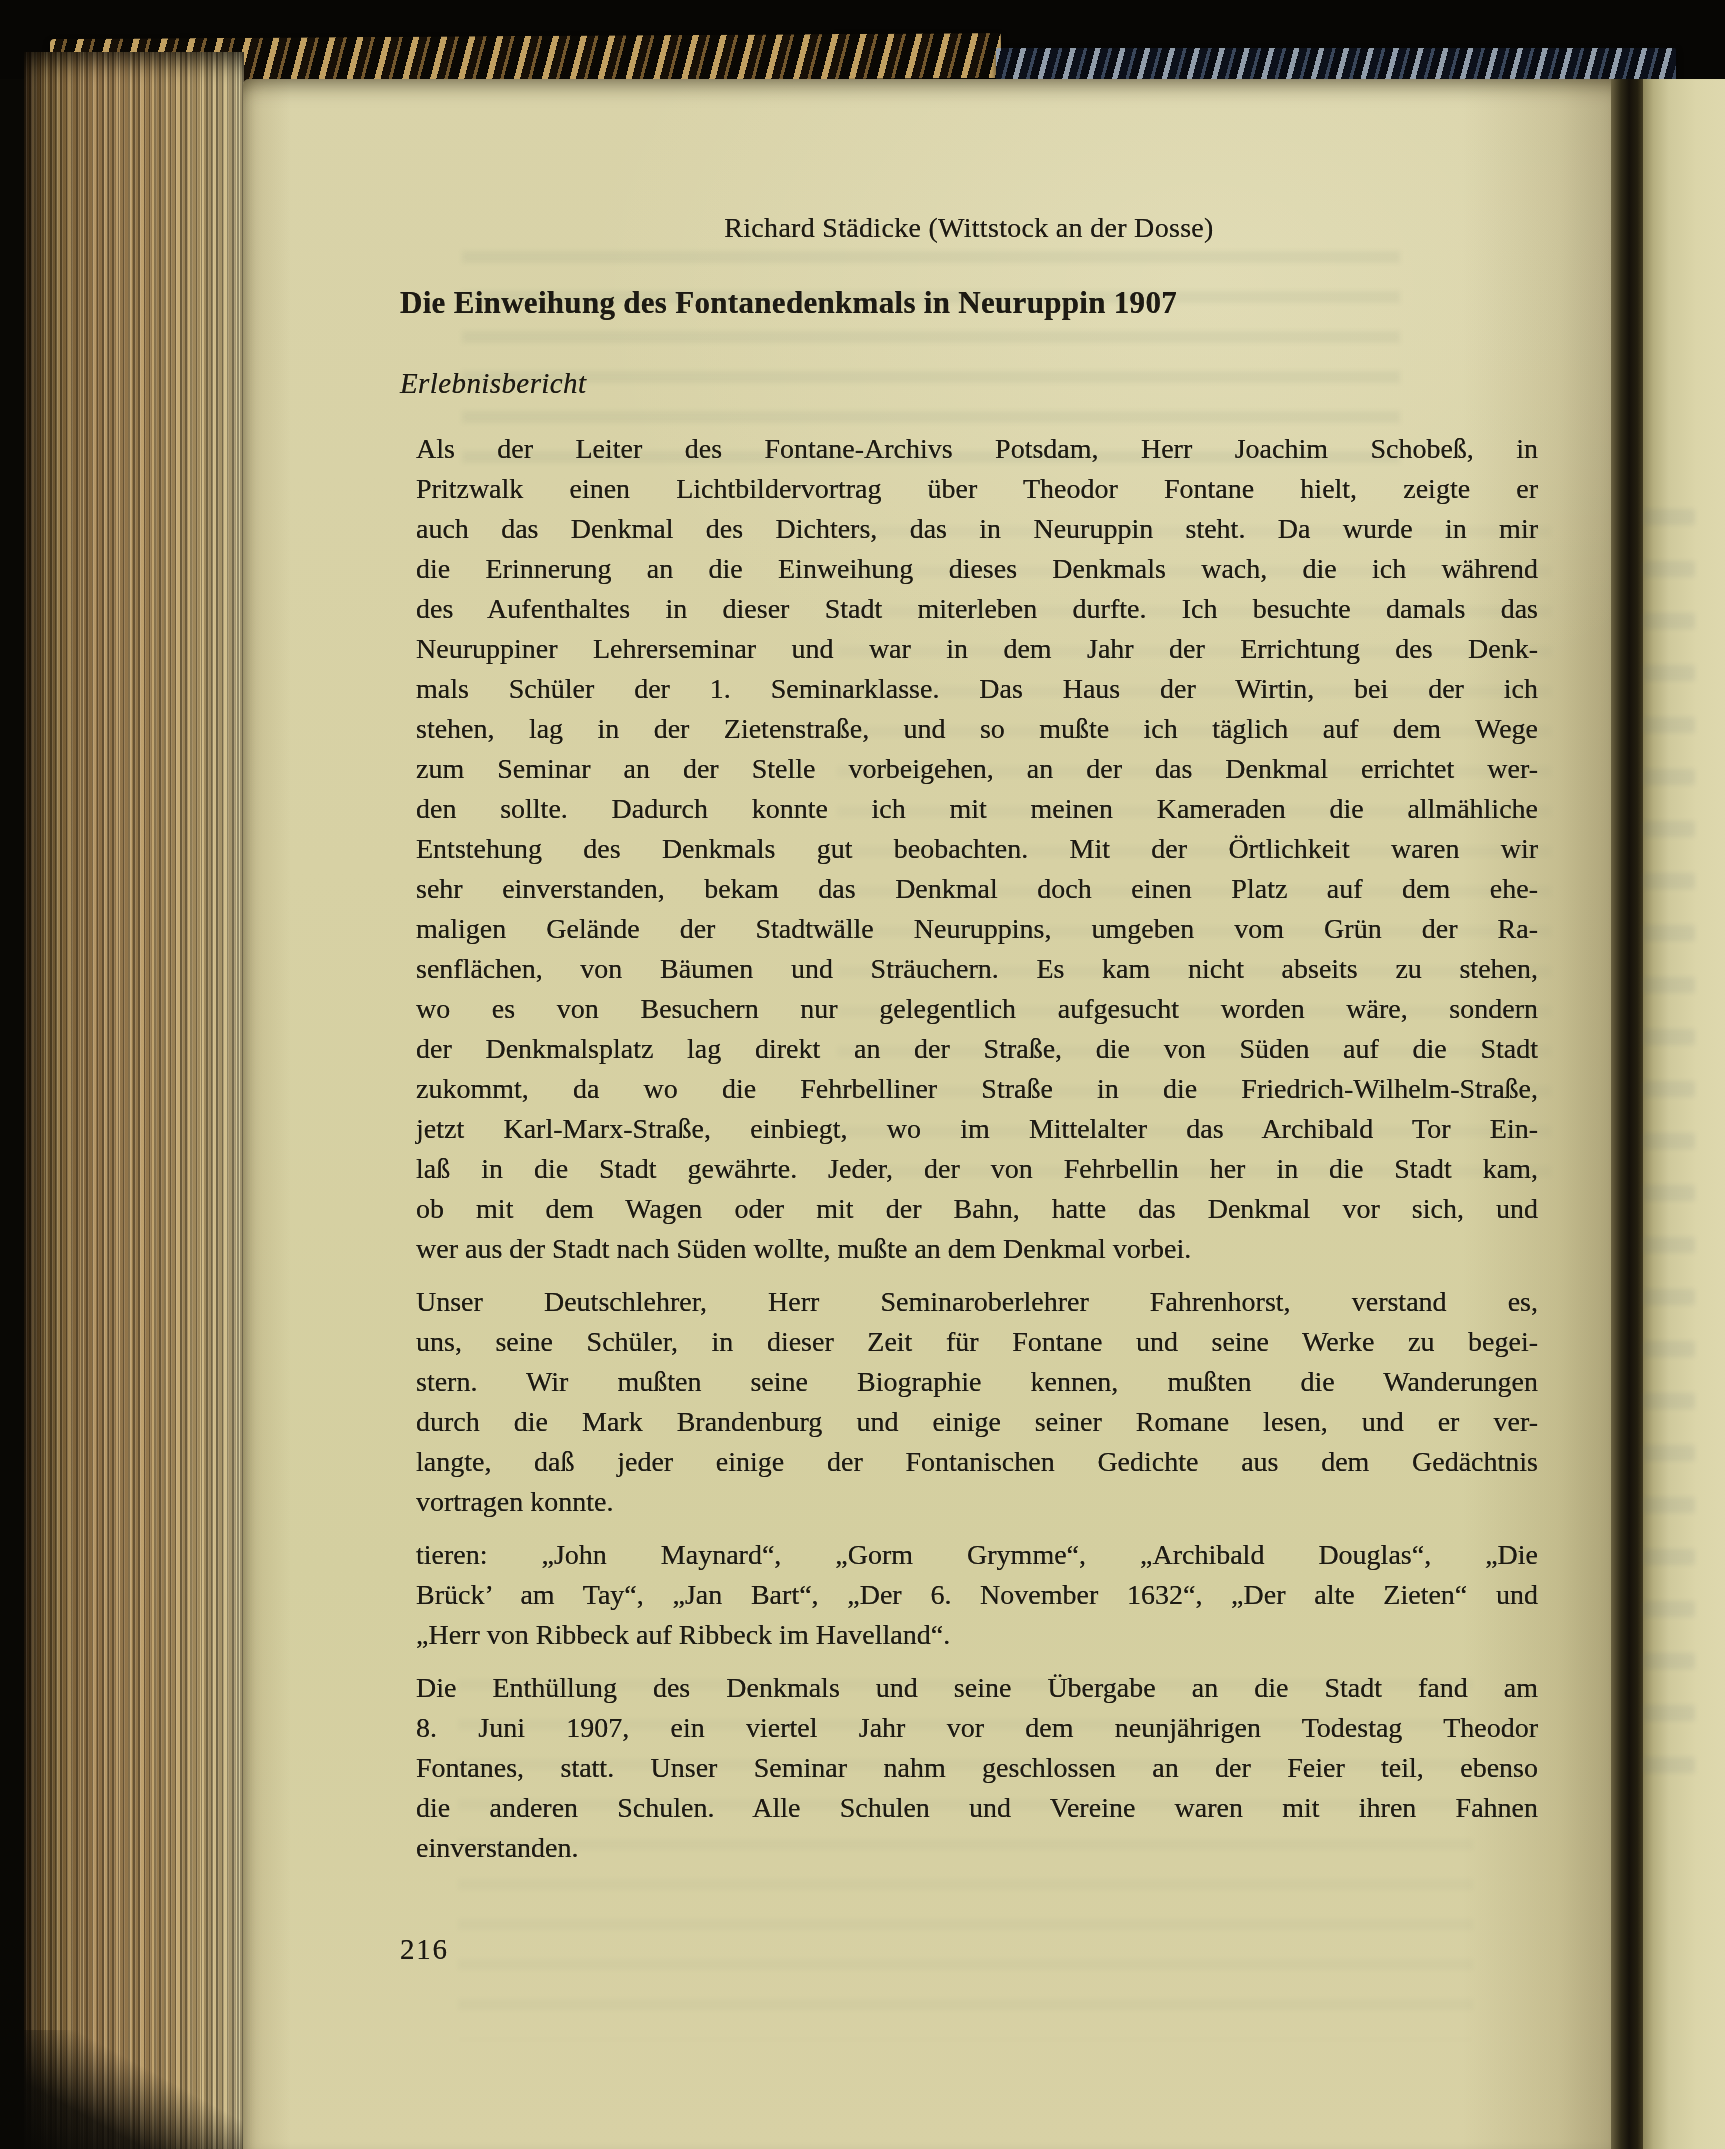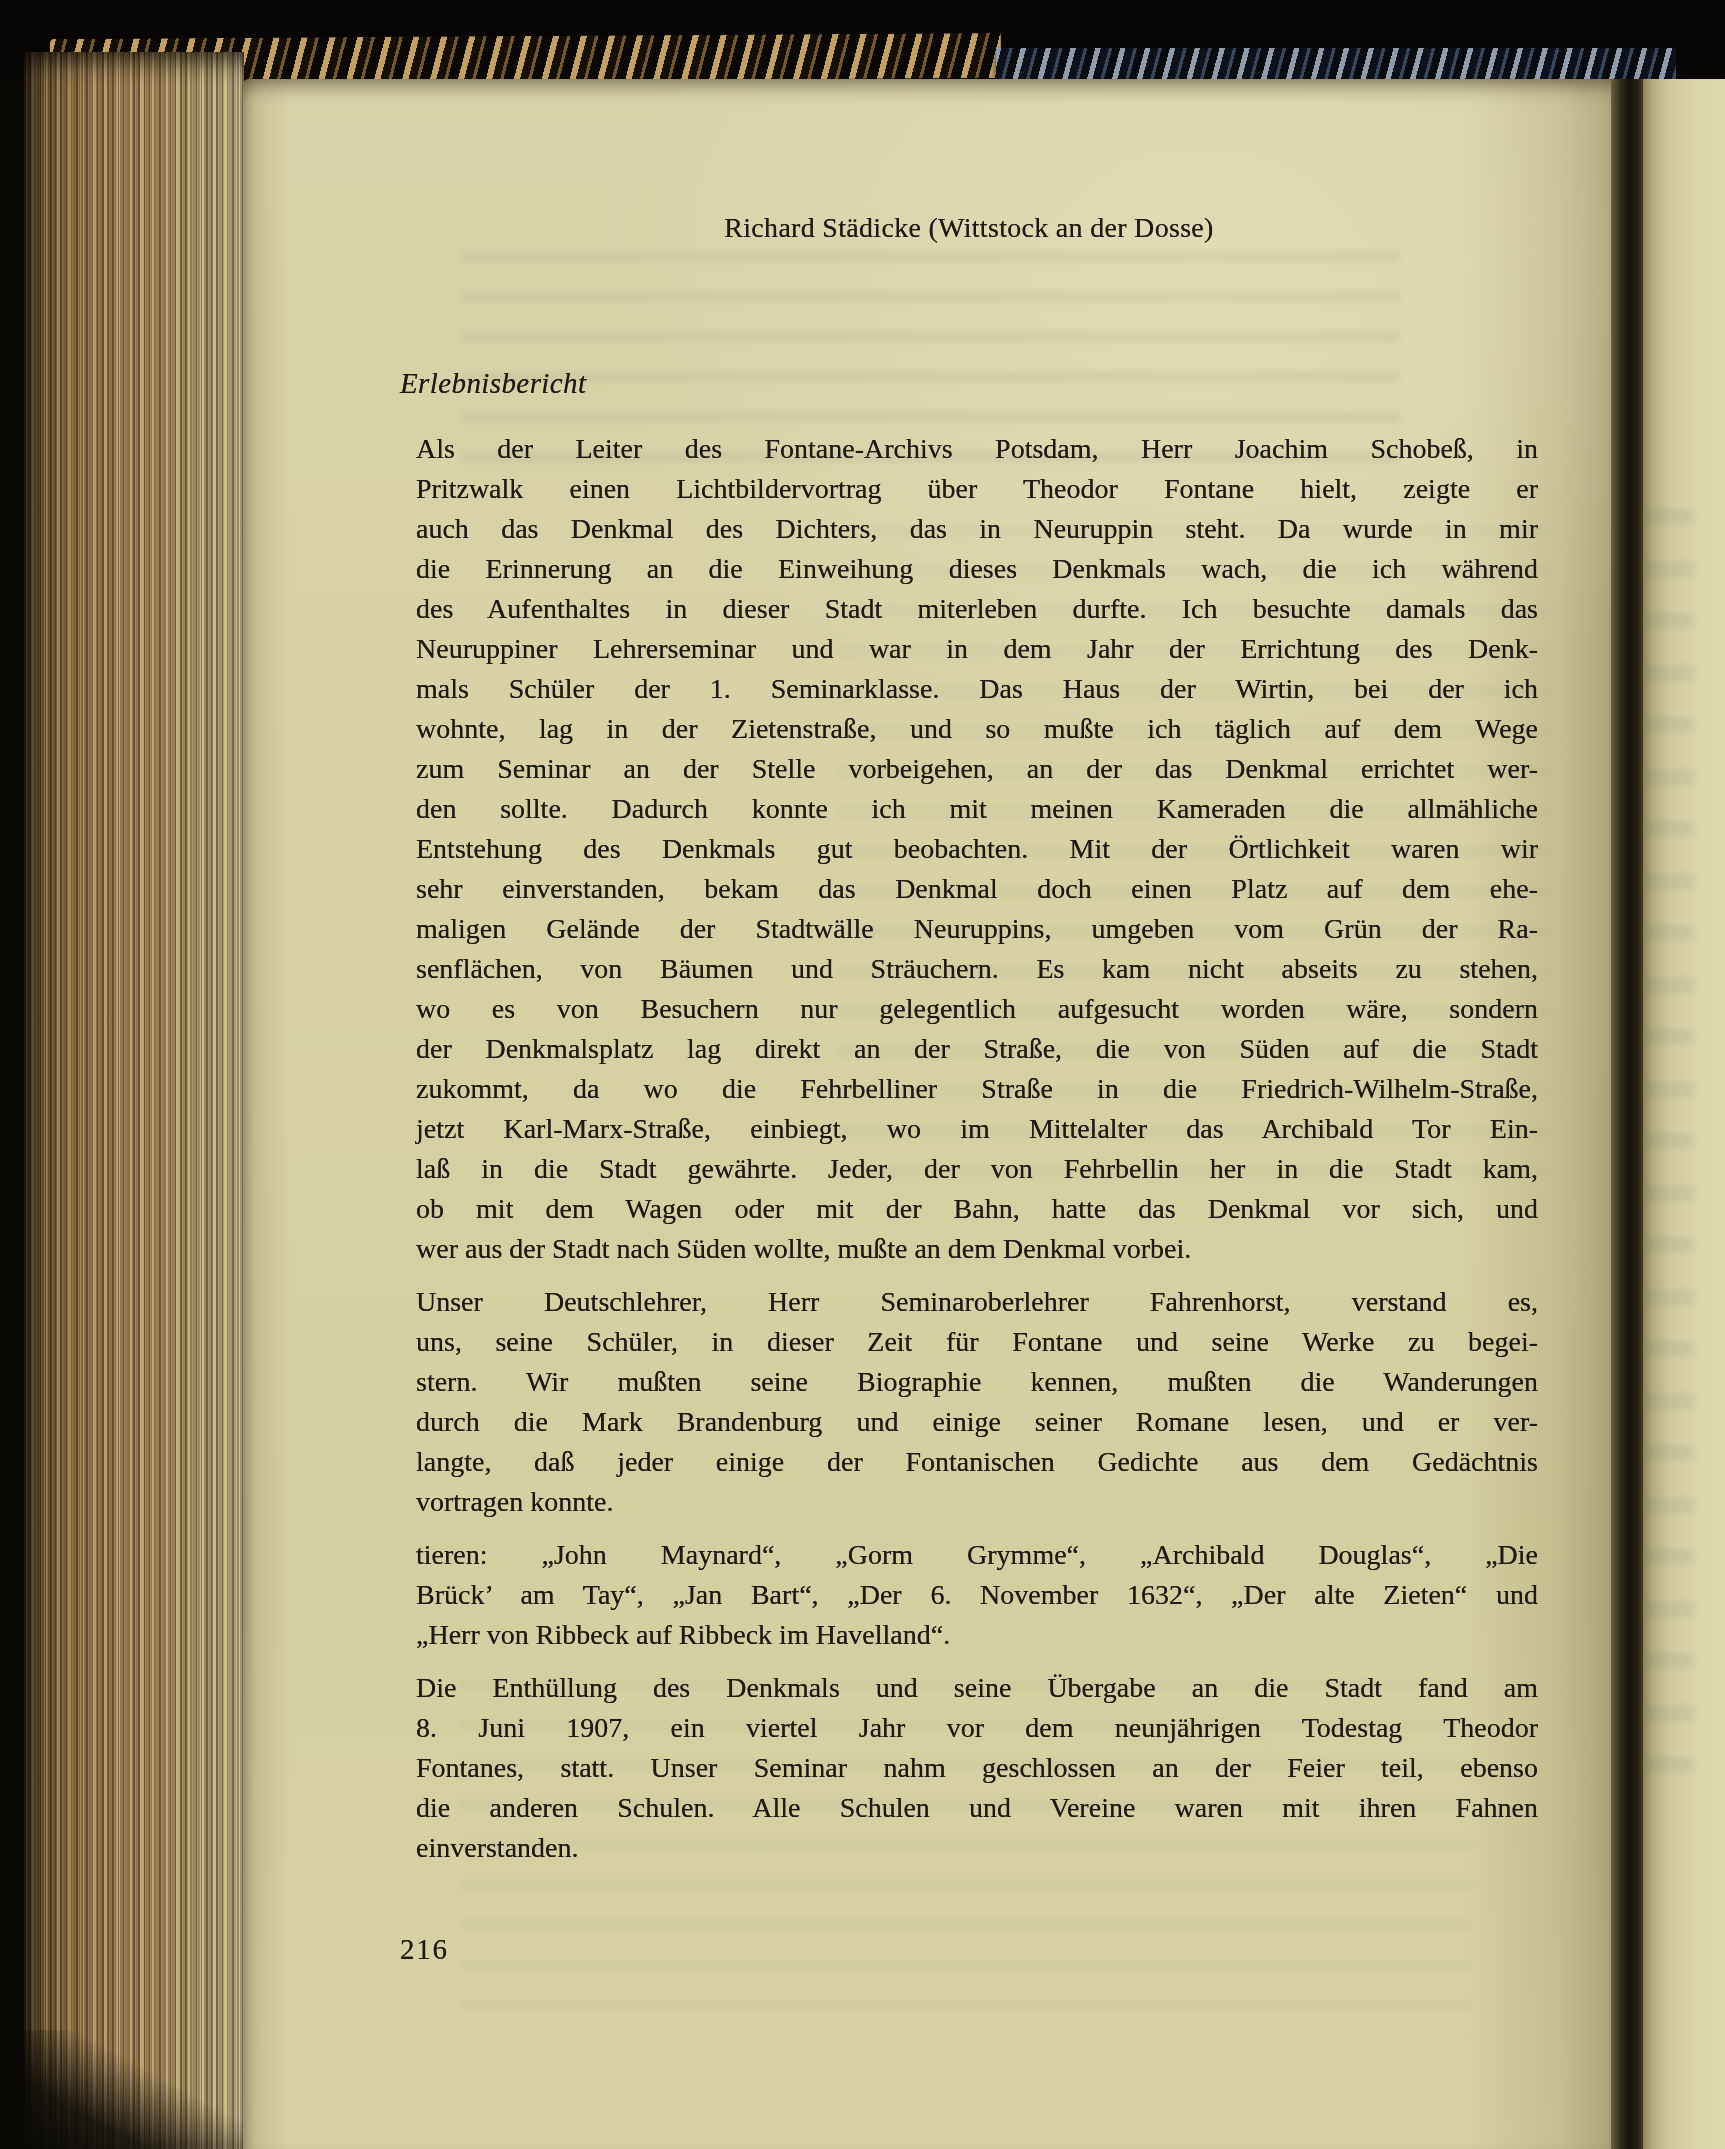--- a/index.html
+++ b/index.html
@@ -100,31 +100,32 @@
   <div class="headband headband-left"></div>
   <div class="headband headband-right"></div>
   <div class="fore-edge"></div>
 
   <div class="page-main">
     <div class="bleed b1"></div>
     <div class="bleed b2"></div>
     <div class="bleed b3"></div>
 
     <div class="author-line ink">Richard Städicke (Wittstock an der Dosse)</div>
+    <div class="title ink">Die Einweihung des Fontanedenkmals in Neuruppin 1907</div>
     <div class="subtitle ink">Erlebnisbericht</div>
     <div class="paragraphs ink">
         <div class="para">
           <div class="line">Als der Leiter des Fontane-Archivs Potsdam, Herr Joachim Schobeß, in</div>
           <div class="line">Pritzwalk einen Lichtbildervortrag über Theodor Fontane hielt, zeigte er</div>
           <div class="line">auch das Denkmal des Dichters, das in Neuruppin steht. Da wurde in mir</div>
           <div class="line">die Erinnerung an die Einweihung dieses Denkmals wach, die ich während</div>
           <div class="line">des Aufenthaltes in dieser Stadt miterleben durfte. Ich besuchte damals das</div>
           <div class="line">Neuruppiner Lehrerseminar und war in dem Jahr der Errichtung des Denk-</div>
           <div class="line">mals Schüler der 1. Seminarklasse. Das Haus der Wirtin, bei der ich</div>
-          <div class="line">wohnte, lag in der Zietenstraße, und so mußte ich täglich auf dem Wege</div>
+          <div class="line">stehen, lag in der Zietenstraße, und so mußte ich täglich auf dem Wege</div>
           <div class="line">zum Seminar an der Stelle vorbeigehen, an der das Denkmal errichtet wer-</div>
           <div class="line">den sollte. Dadurch konnte ich mit meinen Kameraden die allmähliche</div>
           <div class="line">Entstehung des Denkmals gut beobachten. Mit der Örtlichkeit waren wir</div>
           <div class="line">sehr einverstanden, bekam das Denkmal doch einen Platz auf dem ehe-</div>
           <div class="line">maligen Gelände der Stadtwälle Neuruppins, umgeben vom Grün der Ra-</div>
           <div class="line">senflächen, von Bäumen und Sträuchern. Es kam nicht abseits zu stehen,</div>
           <div class="line">wo es von Besuchern nur gelegentlich aufgesucht worden wäre, sondern</div>
           <div class="line">der Denkmalsplatz lag direkt an der Straße, die von Süden auf die Stadt</div>
           <div class="line">zukommt, da wo die Fehrbelliner Straße in die Friedrich-Wilhelm-Straße,</div>
           <div class="line">jetzt Karl-Marx-Straße, einbiegt, wo im Mittelalter das Archibald Tor Ein-</div>

